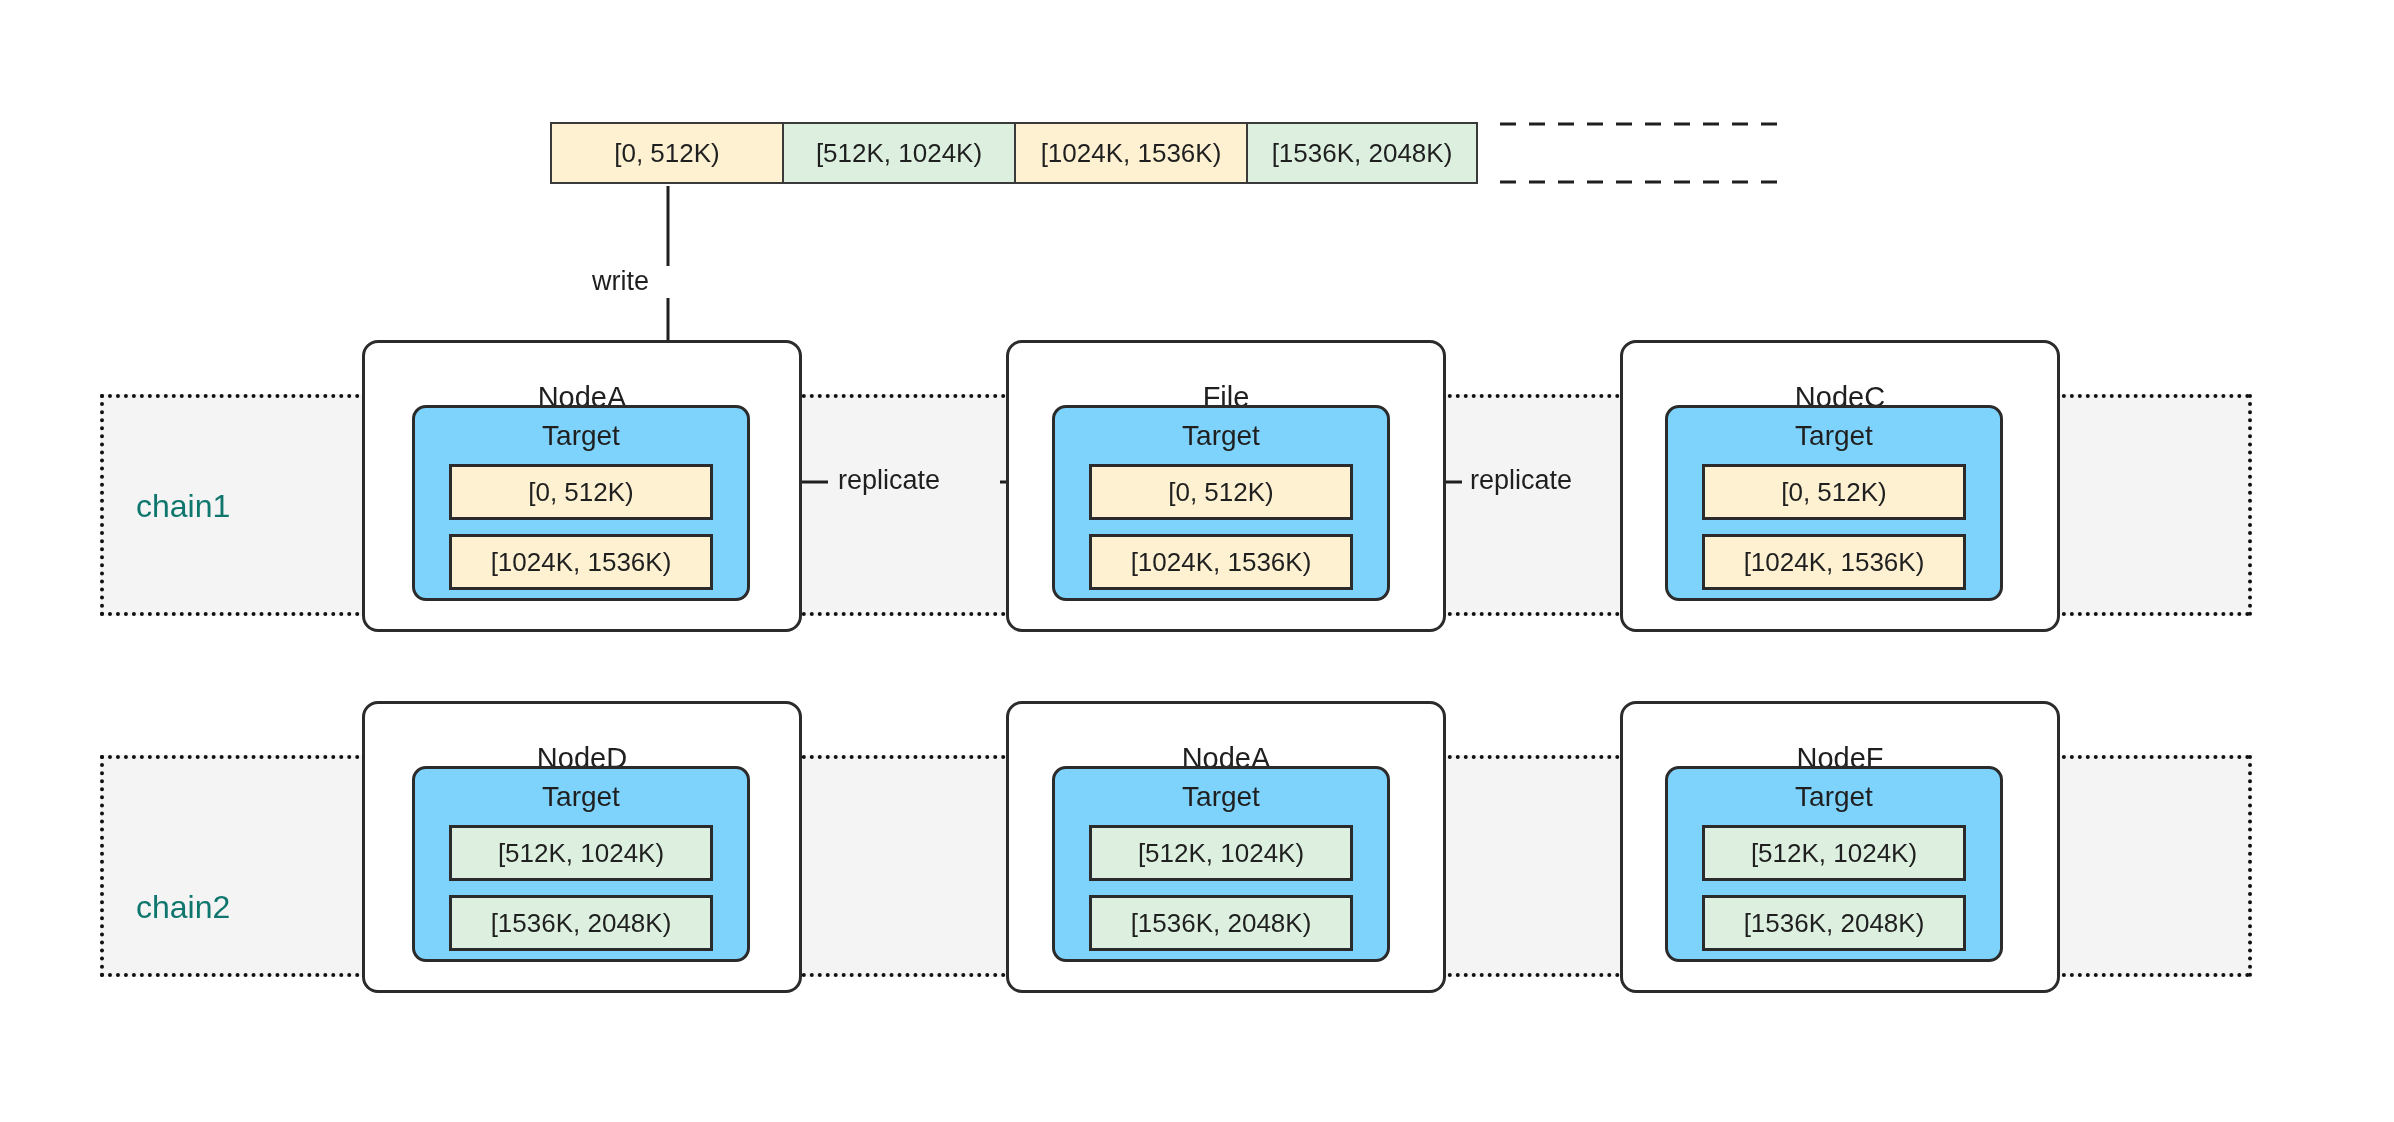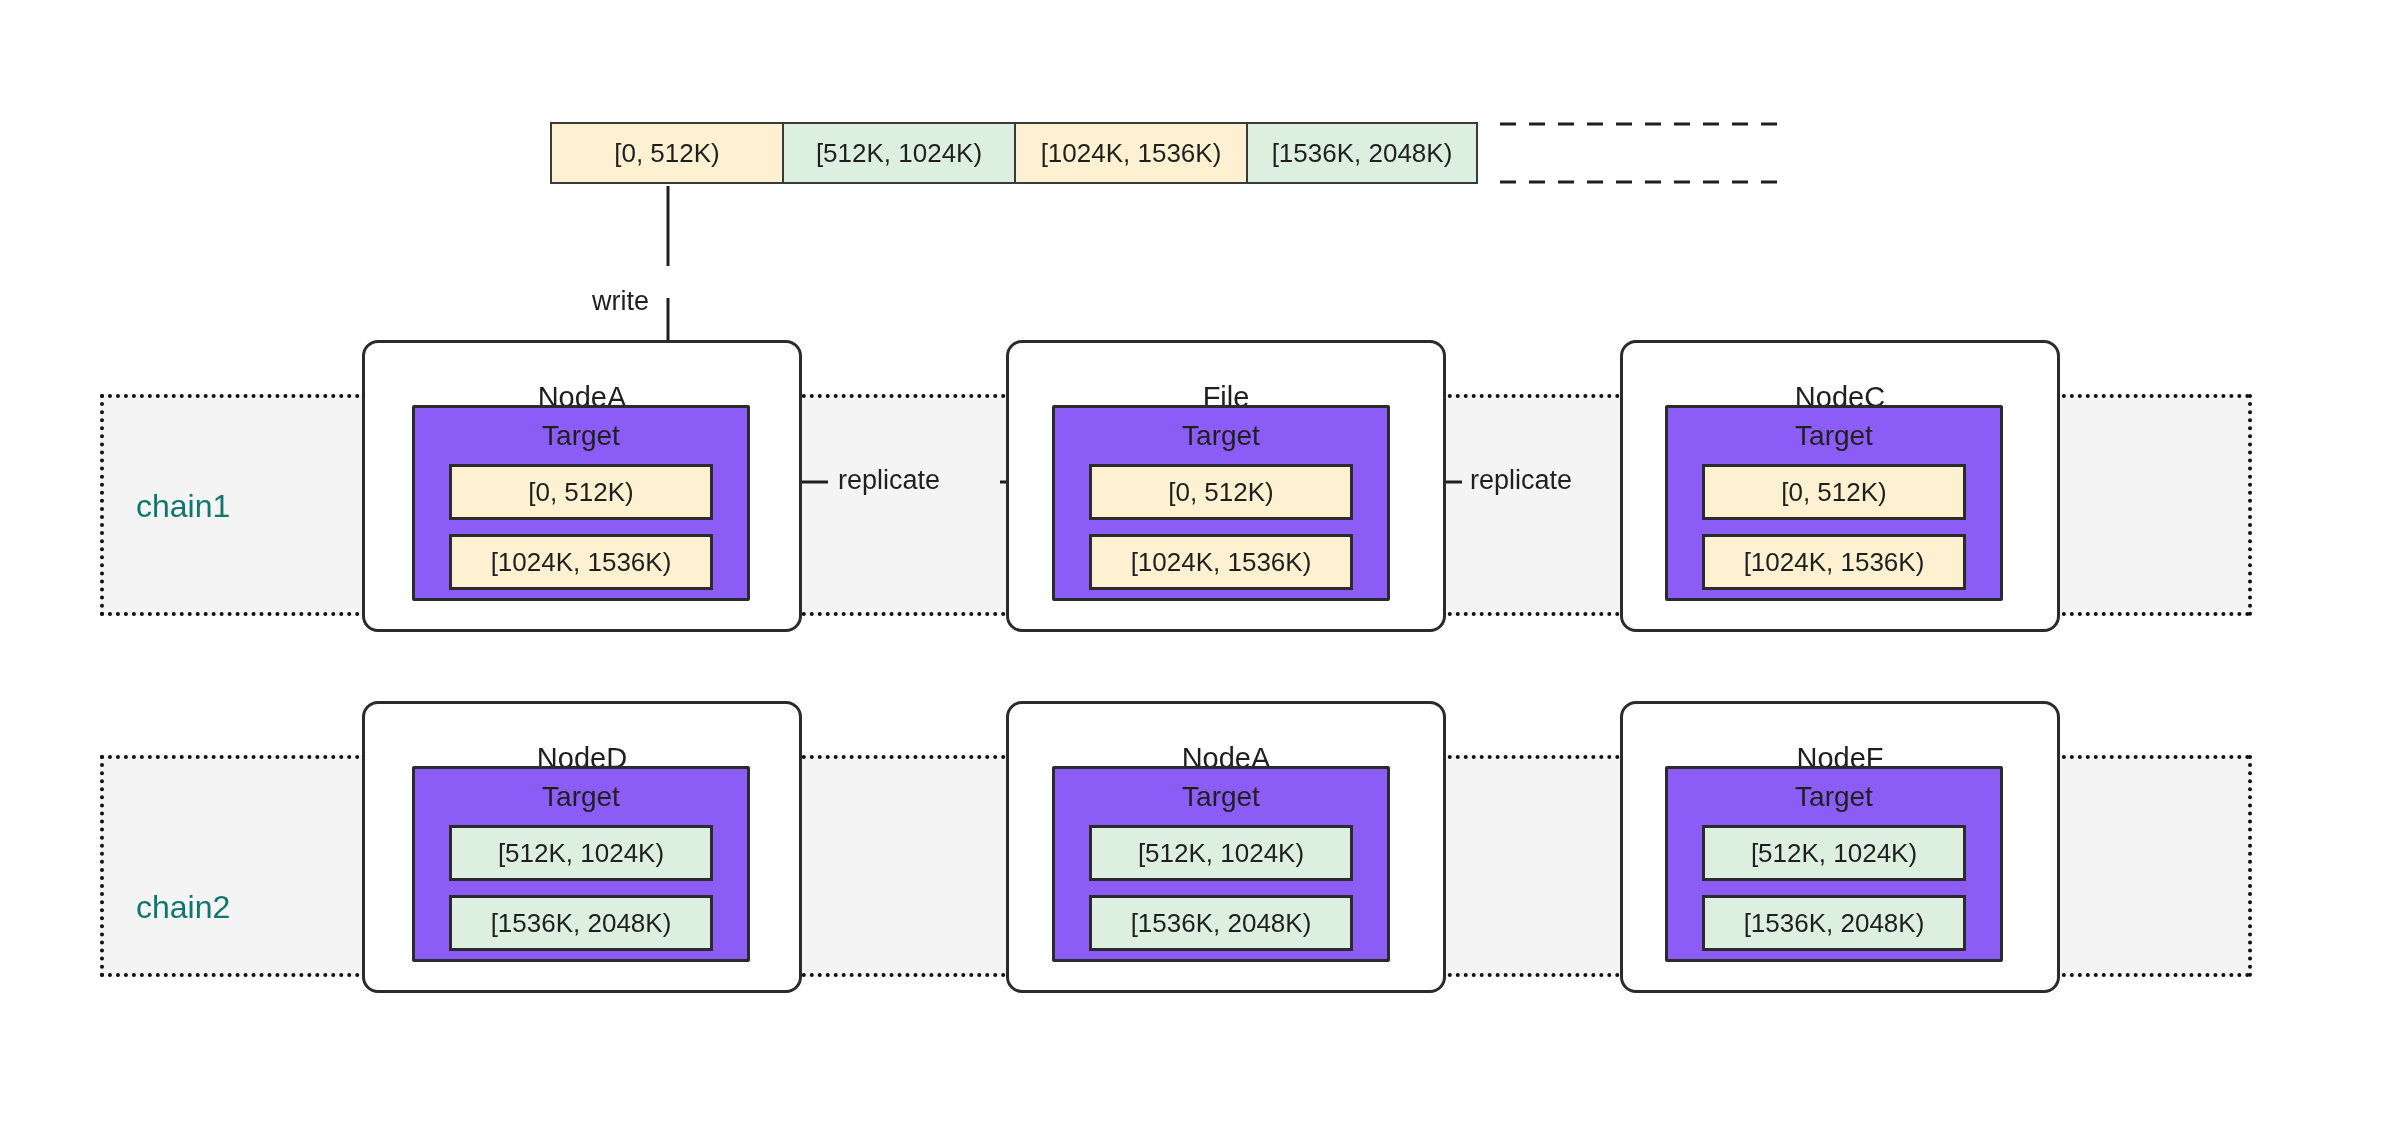--- a/index.html
+++ b/index.html
@@ -68,21 +68,21 @@
   .chunk.c-green  { background: #ddf0e0; }
   .chunk.w-0 { width: 232px; }
   .chunk.w-1 { width: 232px; }
   .chunk.w-2 { width: 232px; }
   .chunk.w-3 { width: 228px; }
 
   
   .write-label {
     position: absolute;
     left: 592px;
-    top: 286px;
+    top: 266px;
     font-size: 27px;
     color: #1f1f1f;
     white-space: nowrap;
   }
 
   
   .chain-band {
     position: absolute;
     background: #f4f4f4;
     border: 4px dotted #111111;
@@ -116,23 +116,23 @@
     top: 18px;
     font-size: 29px;
     color: #1f1f1f;
     white-space: nowrap;
     margin-top: 20px;
   }
 
   
   .target-box {
     position: absolute;
-    background: #8b5cf6;
+    background: #7dd3fc;
     border: 3px solid #2b2b2b;
-    border-radius: 2px;
+    border-radius: 14px;
     box-sizing: border-box;
     z-index: 4;
   }
   .target-label {
     position: absolute;
     width: 100%;
     text-align: center;
     top: 12px;
     font-size: 28px;
     color: #1f1f1f;

